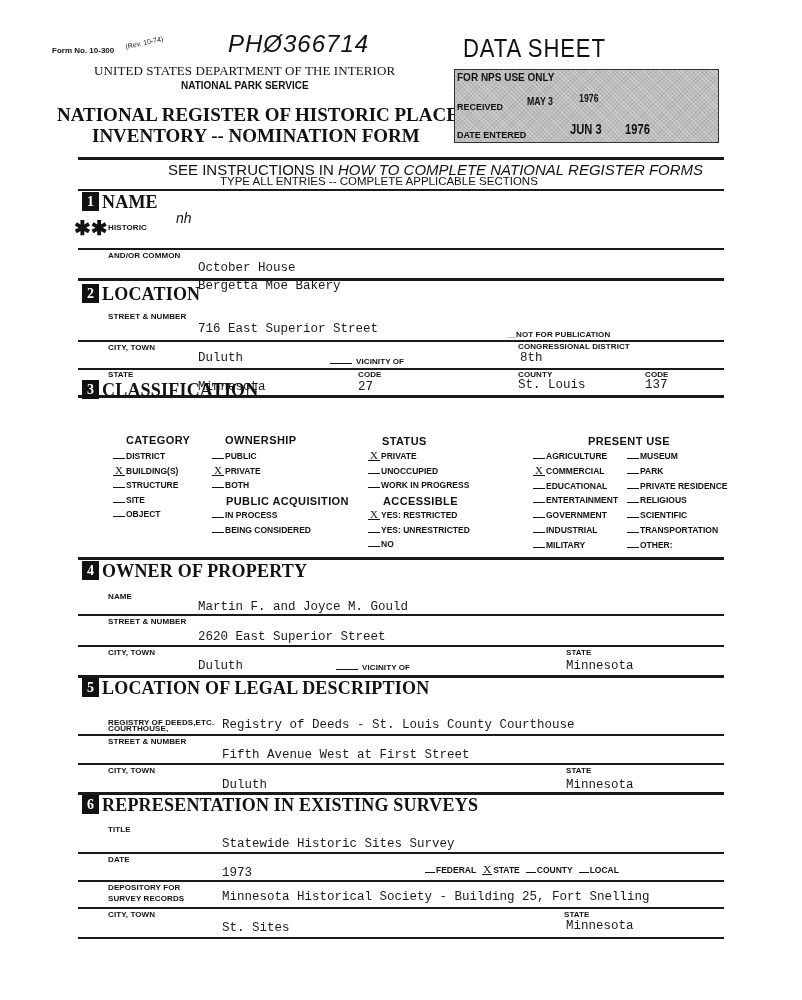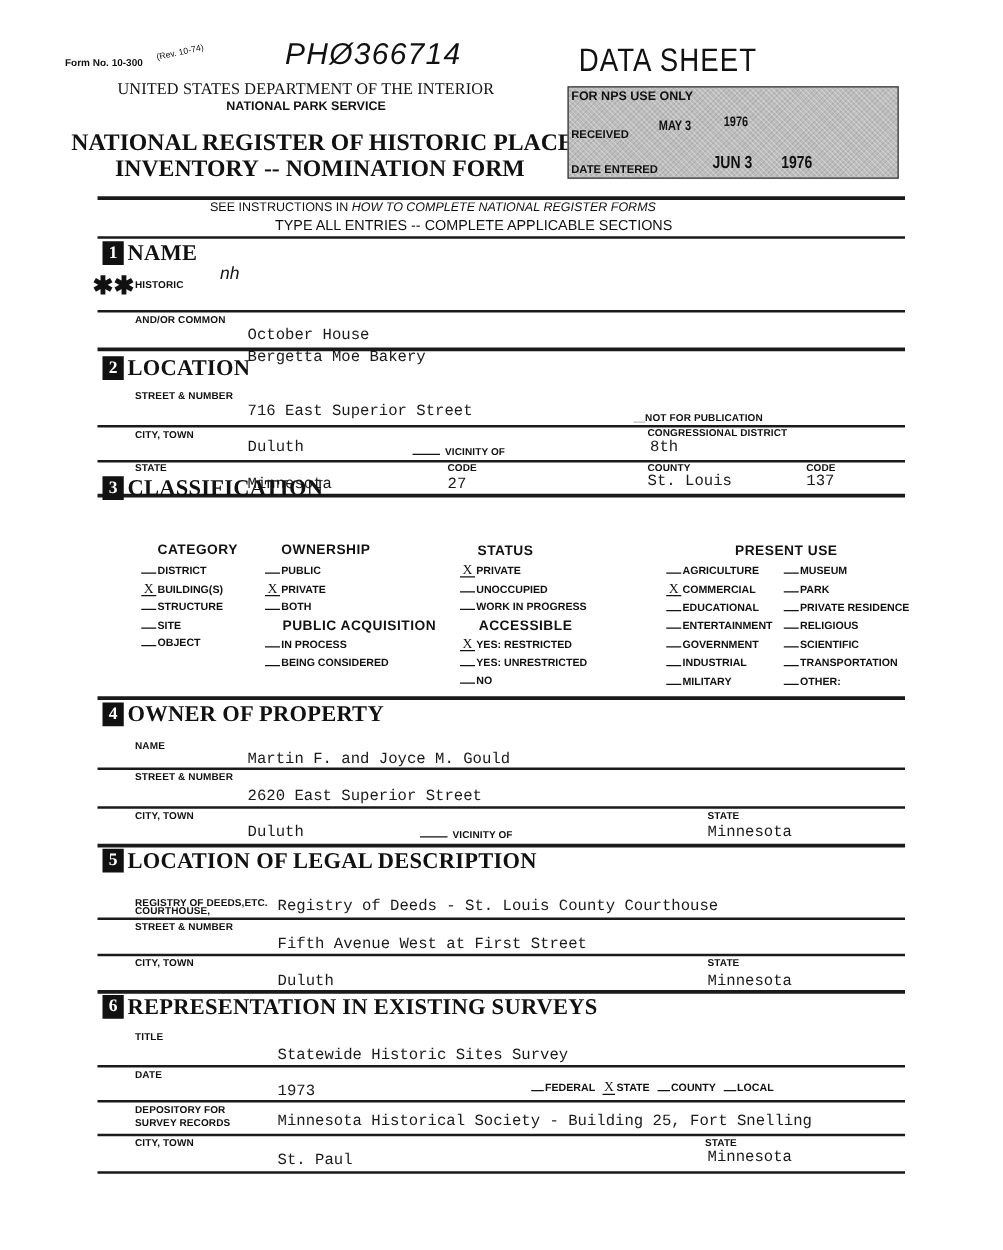--- a/index.html
+++ b/index.html
@@ -38,21 +38,21 @@
   <div class="abs" style="left:2px;top:2px;font-size:10px;font-weight:bold;">FOR NPS USE ONLY</div>
   <div class="abs" style="left:2px;top:32px;font-size:9px;font-weight:bold;">RECEIVED</div>
   <div class="abs stamp" style="left:72px;top:25px;font-size:11px;transform:scaleX(0.8);transform-origin:left;">MAY 3</div>
   <div class="abs stamp" style="left:124px;top:22px;font-size:11px;transform:scaleX(0.8);transform-origin:left;">1976</div>
   <div class="abs" style="left:2px;top:60px;font-size:9px;font-weight:bold;">DATE ENTERED</div>
   <div class="abs stamp" style="left:115px;top:51px;font-size:14px;transform:scaleX(0.8);transform-origin:left;">JUN 3</div>
   <div class="abs stamp" style="left:170px;top:51px;font-size:14px;transform:scaleX(0.8);transform-origin:left;">1976</div>
 </div>
 
 <div class="rule thick" style="top:157px;"></div>
-<div class="abs" style="left:168px;top:161px;font-size:10px;">
+<div class="abs" style="left:168px;top:161px;font-size:15px;">
   <span>SEE INSTRUCTIONS IN </span><i>HOW TO COMPLETE NATIONAL REGISTER FORMS</i>
 </div>
 <div class="abs" style="left:220px;top:175px;font-size:11.5px;">TYPE ALL ENTRIES -- COMPLETE APPLICABLE SECTIONS</div>
 <div class="rule" style="top:189px;"></div>
 
 <div class="abs" style="left:82px;top:192px;">
   <span class="sec-num">1</span><span class="sec-title">NAME</span>
 </div>
 <div class="abs" style="left:74px;top:216px;font-size:20px;font-weight:bold;">✱✱</div>
 <div class="abs hand" style="left:176px;top:210px;font-size:14px;">nh</div>
@@ -190,16 +190,16 @@
   <div class="chk"><span class="mark" style="width:10px;">X</span><span>STATE</span></div>
   <div class="chk"><span class="mark" style="width:10px;"></span><span>COUNTY</span></div>
   <div class="chk"><span class="mark" style="width:10px;"></span><span>LOCAL</span></div>
 </div>
 <div class="rule" style="top:880px;"></div>
 <div class="abs sans-s" style="left:108px;top:883px;">DEPOSITORY FOR</div>
 <div class="abs sans-s" style="left:108px;top:894px;">SURVEY RECORDS</div>
 <div class="abs mono" style="left:222px;top:890px;">Minnesota Historical Society - Building 25, Fort Snelling</div>
 <div class="rule" style="top:907px;"></div>
 <div class="abs sans-s" style="left:108px;top:910px;">CITY, TOWN</div>
-<div class="abs mono" style="left:222px;top:921px;">St. Paul</div>
+<div class="abs mono" style="left:222px;top:921px;">St. Sites</div>
 <div class="abs sans-s" style="left:564px;top:910px;">STATE</div>
 <div class="abs mono" style="left:566px;top:919px;">Minnesota</div>
 <div class="rule" style="top:937px;"></div>
 
 </body></html>

